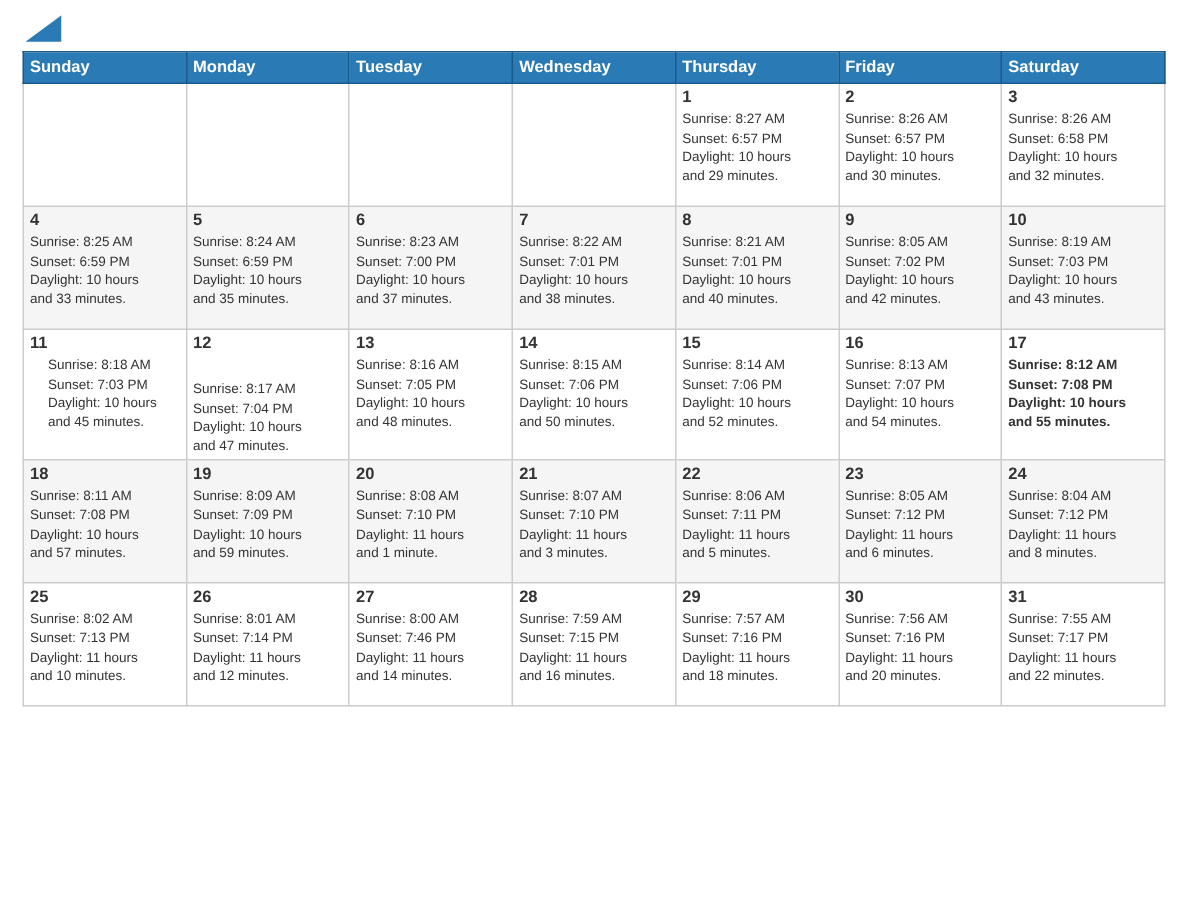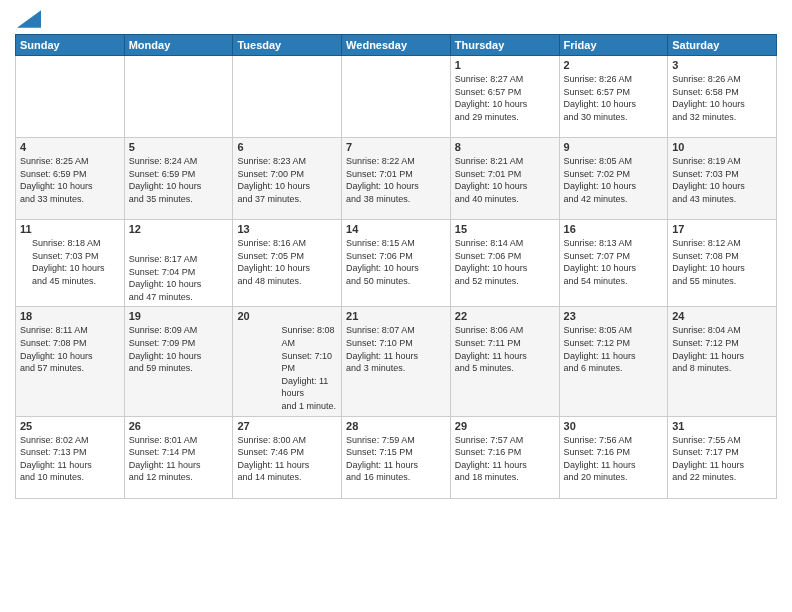--- a/index.html
+++ b/index.html
@@ -250,21 +250,21 @@
           </td>
           <td>
             <span class="day-num">16</span>
             <div class="cell-text" style="white-space: pre-line;">Sunrise: 8:13 AM
 Sunset: 7:07 PM
 Daylight: 10 hours
 and 54 minutes.</div>
           </td>
           <td>
             <span class="day-num">17</span>
-            <div class="cell-text" style="white-space: pre-line;">Sunrise: 8:12 AM
+            <div class="cell-text" style="white-space: pre-line; font-weight: bold;">Sunrise: 8:12 AM
 Sunset: 7:08 PM
 Daylight: 10 hours
 and 55 minutes.</div>
           </td>
         </tr>
         <tr>
           <td>
             <span class="day-num">18</span>
             <div class="cell-text" style="white-space: pre-line;">Sunrise: 8:11 AM
 Sunset: 7:08 PM
@@ -273,21 +273,21 @@
           </td>
           <td>
             <span class="day-num">19</span>
             <div class="cell-text" style="white-space: pre-line;">Sunrise: 8:09 AM
 Sunset: 7:09 PM
 Daylight: 10 hours
 and 59 minutes.</div>
           </td>
           <td>
             <span class="day-num">20</span>
-            <div class="cell-text" style="white-space: pre-line; margin-left: 44px;">Sunrise: 8:08 AM
+            <div class="cell-text" style="white-space: pre-line;">Sunrise: 8:08 AM
 Sunset: 7:10 PM
 Daylight: 11 hours
 and 1 minute.</div>
           </td>
           <td>
             <span class="day-num">21</span>
             <div class="cell-text" style="white-space: pre-line;">Sunrise: 8:07 AM
 Sunset: 7:10 PM
 Daylight: 11 hours
 and 3 minutes.</div>

